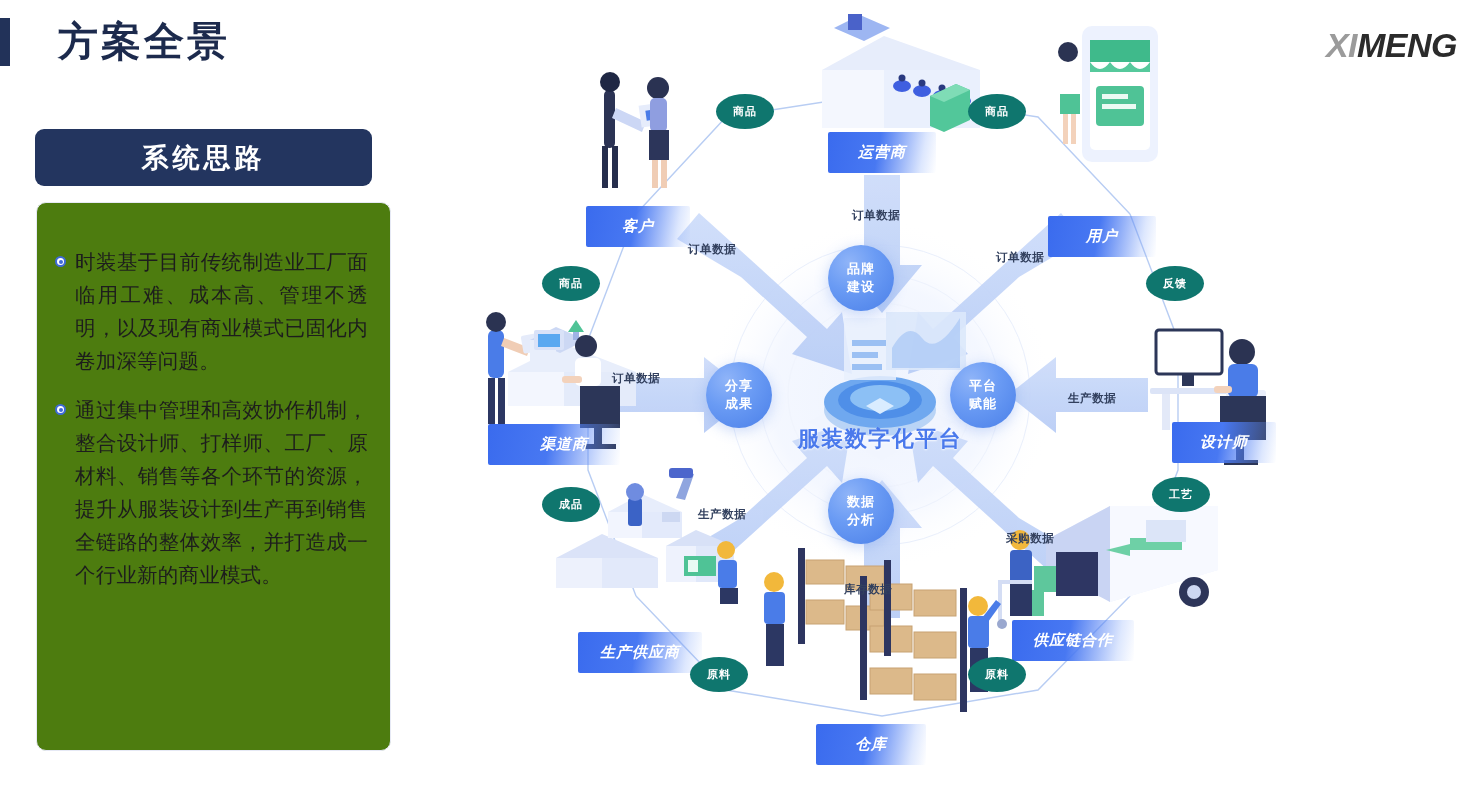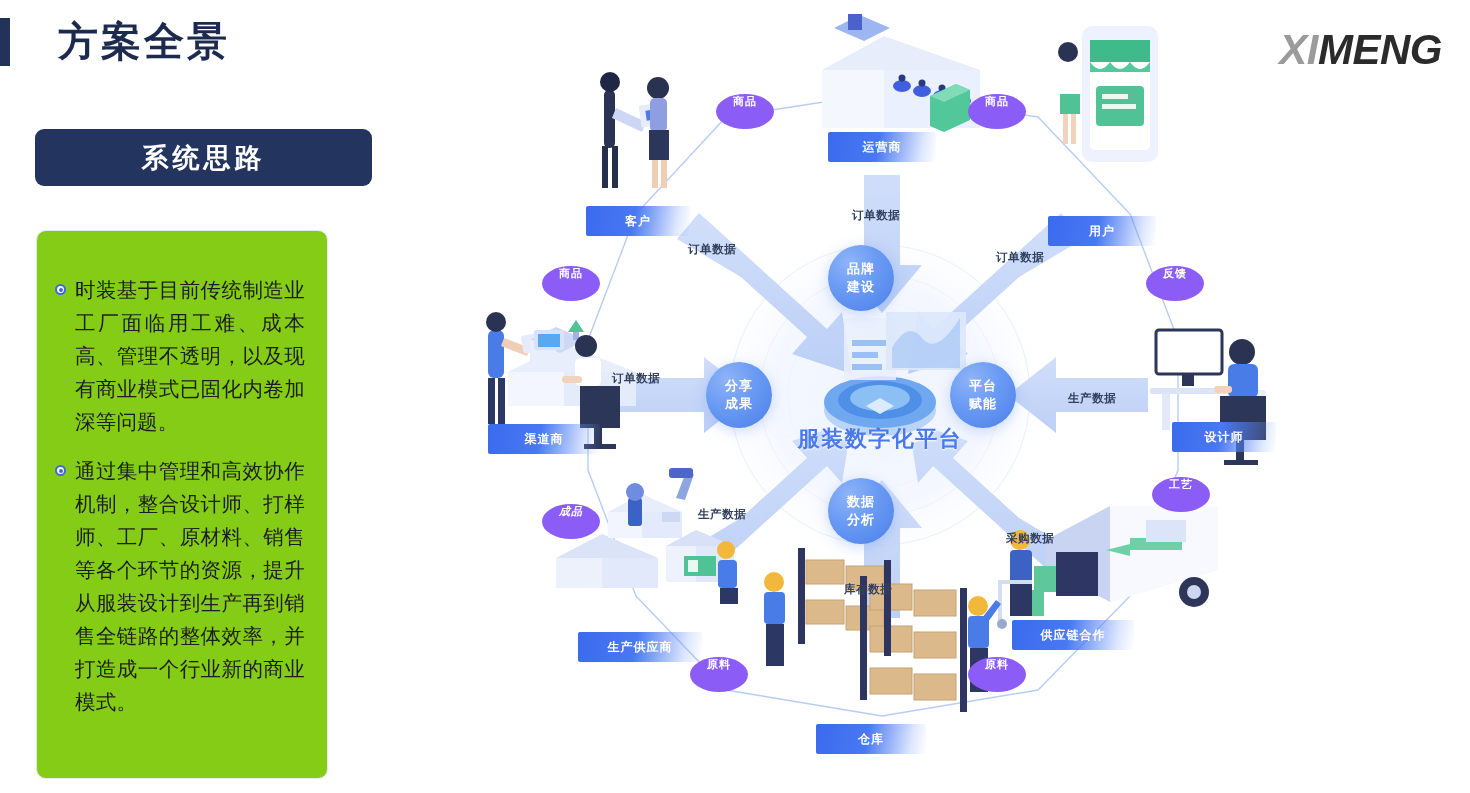--- a/index.html
+++ b/index.html
@@ -19,61 +19,62 @@
   #section-chip{
     position:absolute;left:35px;top:129px;width:337px;height:57px;
     background:#23355f;border-radius:9px;
     display:flex;align-items:center;justify-content:center;
   }
   #section-chip span{
     font-family:"Liberation Serif","DejaVu Serif",serif;
     font-size:27px;font-weight:700;color:#ffffff;letter-spacing:4px;
   }
   #bullet-card{
-    position:absolute;left:36px;top:230px;width:292px;height:549px;
-    border:1px solid #e6e9f5;border-radius:10px;background:#84cc16;
+    position:absolute;left:36px;top:202px;width:355px;height:549px;
+    border:1px solid #e6e9f5;border-radius:10px;background:#4d7c0f;
     box-sizing:border-box;padding:43px 22px 0 18px;
   }
   .bullet-row{display:flex;margin-bottom:16px;}
   .bullet-dot{
     flex:0 0 auto;width:11px;height:11px;border-radius:50%;
     border:2px solid #3f6ad8;background:#fff;position:relative;
     margin:10px 9px 0 0;box-sizing:border-box;
   }
   .bullet-dot::after{
     content:"";position:absolute;left:1.5px;top:1.5px;width:4px;height:4px;
     border-radius:50%;background:#3f6ad8;
   }
   .bullet-text{
     font-family:"Liberation Serif","DejaVu Serif",serif;
     font-size:20.5px;line-height:33px;color:#1d1d1d;text-align:justify;
     letter-spacing:0.2px;
   }
   
   #brand-logo{
-    position:absolute;right:28px;top:26px;
-    font-size:42px;font-weight:700;font-style:italic;letter-spacing:-0.5px;
+    position:absolute;right:13px;top:26px;
+    font-size:34px;font-weight:700;font-style:italic;letter-spacing:-0.5px;
     color:#2b2b2b;white-space:nowrap;margin-left:15px;
   }
   #brand-logo .x{color:#9b9b9b;}
   
   #diagram{position:absolute;left:430px;top:0;width:1040px;height:793px;}
   #diagram svg.layer{position:absolute;left:0;top:0;width:1040px;height:793px;}
   .node-bar{
-    position:absolute;height:30px;border-radius:2px;
+    position:absolute;height:41px;border-radius:2px;
     display:flex;align-items:center;justify-content:center;
-    font-size:12px;font-weight:700;color:#fff;letter-spacing:1px;
+    font-size:15px;font-weight:700;color:#fff;letter-spacing:1px;
     background:linear-gradient(100deg,#3a6bee 0%,#4878f2 46%,rgba(120,160,250,0.25) 86%,rgba(255,255,255,0) 100%);
     white-space:nowrap;
+    font-style:italic;
   }
   .pill{
     position:absolute;border-radius:50%;
-    display:flex;align-items:flex-start;justify-content:center;
+    display:flex;align-items:center;justify-content:center;
     font-size:11px;font-weight:700;color:#fff;letter-spacing:1px;
-    background:#8b5cf6;white-space:nowrap;
+    background:#0f766e;white-space:nowrap;
   }
   .flow-label{
     position:absolute;font-size:11.5px;font-weight:700;color:#32405e;
     letter-spacing:0.6px;white-space:nowrap;text-align:center;
   }
   .hub-circle{
     position:absolute;border-radius:50%;
     display:flex;flex-direction:column;align-items:center;justify-content:center;
     font-size:13px;font-weight:700;color:#fff;line-height:18px;letter-spacing:1px;
     background:radial-gradient(circle at 32% 26%,#8fb4f8 0%,#6a9bf4 42%,#4a7fe8 100%);
@@ -369,21 +370,21 @@
   </div>
   <div class="node-bar" style="left:582px;top:620px;width:122px;">
     <span>供应链合作</span>
   </div>
   <div class="node-bar" style="left:386px;top:724px;width:110px;">
     <span>仓库</span>
   </div>
   <div class="node-bar" style="left:148px;top:632px;width:124px;">
     <span>生产供应商</span>
   </div>
-  <div class="node-bar" style="left:58px;top:424px;width:112px;">
+  <div class="node-bar" style="left:58px;top:424px;width:112px;padding-left:20px;">
     <span>渠道商</span>
   </div>
 
   <div class="pill" style="left:286px;top:94px;width:58px;height:35px;">
     <span>商品</span>
   </div>
   <div class="pill" style="left:538px;top:94px;width:58px;height:35px;">
     <span>商品</span>
   </div>
   <div class="pill" style="left:112px;top:266px;width:58px;height:35px;">
@@ -394,21 +395,21 @@
   </div>
   <div class="pill" style="left:722px;top:477px;width:58px;height:35px;">
     <span>工艺</span>
   </div>
   <div class="pill" style="left:538px;top:657px;width:58px;height:35px;">
     <span>原料</span>
   </div>
   <div class="pill" style="left:260px;top:657px;width:58px;height:35px;">
     <span>原料</span>
   </div>
-  <div class="pill" style="left:112px;top:504px;width:58px;height:35px;font-style:italic;">
+  <div class="pill" style="left:112px;top:487px;width:58px;height:35px;">
     <span>成品</span>
   </div>
 
   <div class="flow-label" style="left:422px;top:208px;">订单数据</div>
   <div class="flow-label" style="left:258px;top:242px;">订单数据</div>
   <div class="flow-label" style="left:566px;top:250px;">订单数据</div>
   <div class="flow-label" style="left:182px;top:371px;">订单数据</div>
   <div class="flow-label" style="left:638px;top:391px;">生产数据</div>
   <div class="flow-label" style="left:576px;top:531px;">采购数据</div>
   <div class="flow-label" style="left:414px;top:582px;">库存数据</div>

